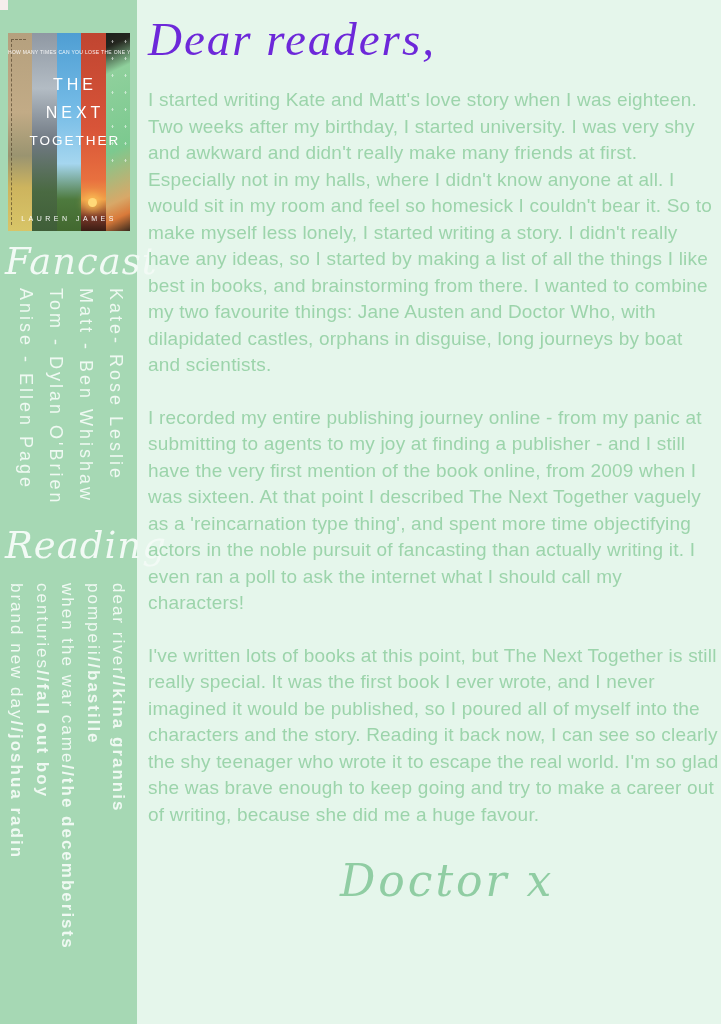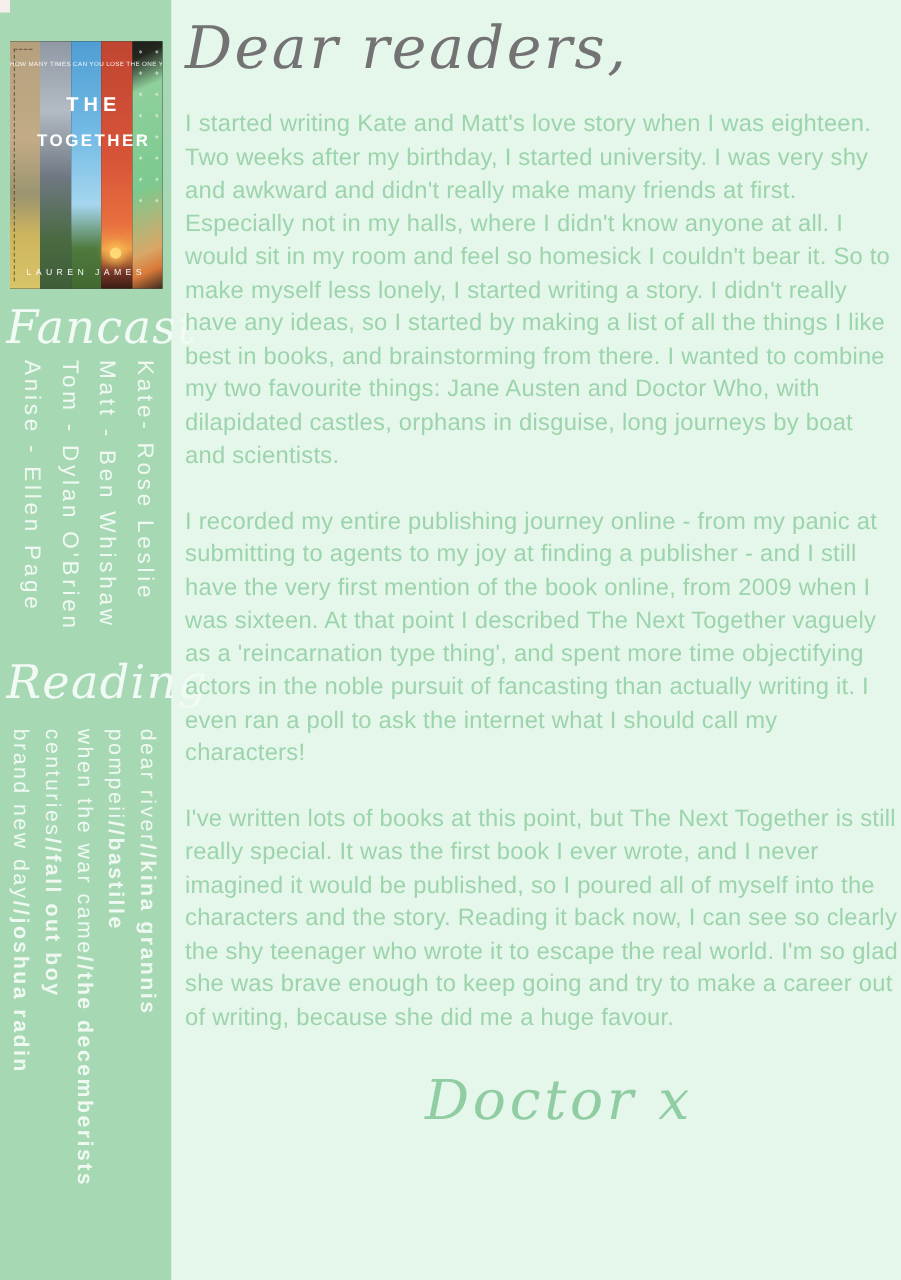--- a/index.html
+++ b/index.html
@@ -40,21 +40,21 @@
     position:absolute;left:3px;top:6px;bottom:6px;width:14px;
     border-left:1px dashed rgba(60,45,25,.55);
     border-top:1px dashed rgba(60,45,25,.55);
   }
   .cover-text{position:absolute;inset:0;color:#fff;text-align:center;z-index:3;}
   .cover-tagline{
     position:absolute;top:16px;left:0;right:0;
     font-size:5px;letter-spacing:.3px;white-space:nowrap;overflow:hidden;
     color:#fff;opacity:.92;
   }
-  .cover-title{position:absolute;top:38px;left:12px;right:0;line-height:28px;font-weight:bold;}
+  .cover-title{position:absolute;top:38px;left:12px;right:0;line-height:28px;font-weight:normal;}
   .title-l1,.title-l2{font-size:16px;letter-spacing:4px;}
   .title-l3{font-size:13.5px;letter-spacing:2px;}
   .cover-author{
     position:absolute;bottom:9px;left:0;right:0;
     font-size:7px;letter-spacing:3.5px;opacity:.95;
   }
   
   .script{
     font-family:"DejaVu Serif", serif;font-style:italic;
   }
@@ -73,21 +73,21 @@
   .fancast-list{top:288px;height:420px;font-size:18px;line-height:30px;letter-spacing:3px;}
   .playlist-list{top:583px;height:436px;font-size:17px;line-height:25.5px;letter-spacing:2px;}
   .v-item{display:block;white-space:nowrap;}
   .v-item .bold{font-weight:bold;}
   
   .letter{
     position:absolute;left:148px;top:0;width:572px;
   }
   .salutation{
     margin:6px 0 8px 0;font-weight:normal;
-    color:#737373;font-size:47px;line-height:66px;letter-spacing:2px;
+    color:#6d28d9;font-size:47px;line-height:66px;letter-spacing:2px;font-family:Liberation Serif, serif;
   }
   .letter p{
     margin:15px 0 26px 0;
     color:#9cd4ab;font-size:19px;line-height:26.5px;letter-spacing:.2px;
   }
   .closing{
     margin:2px 0 0 298px;
     color:#90cda3;font-size:39px;line-height:48px;letter-spacing:2px;
   }
   .signature{
@@ -110,20 +110,21 @@
     <div class="strip strip4">
       <div class="sun"></div>
     </div>
     <div class="strip strip5">
       <div class="stars"></div>
     </div>
     <div class="cover-text">
       <div class="cover-tagline">HOW MANY TIMES CAN YOU LOSE THE ONE YOU LOVE?</div>
       <div class="cover-title">
         <div class="title-l1">THE</div>
+        <div class="title-l2">NEXT</div>
         <div class="title-l3">TOGETHER</div>
       </div>
       <div class="cover-author">LAUREN JAMES</div>
     </div>
   </div>
 
   <h2 class="side-heading script fancast-heading">Fancast</h2>
 
   <div class="v-list fancast-list">
     <div class="v-item">Kate- Rose Leslie</div>

